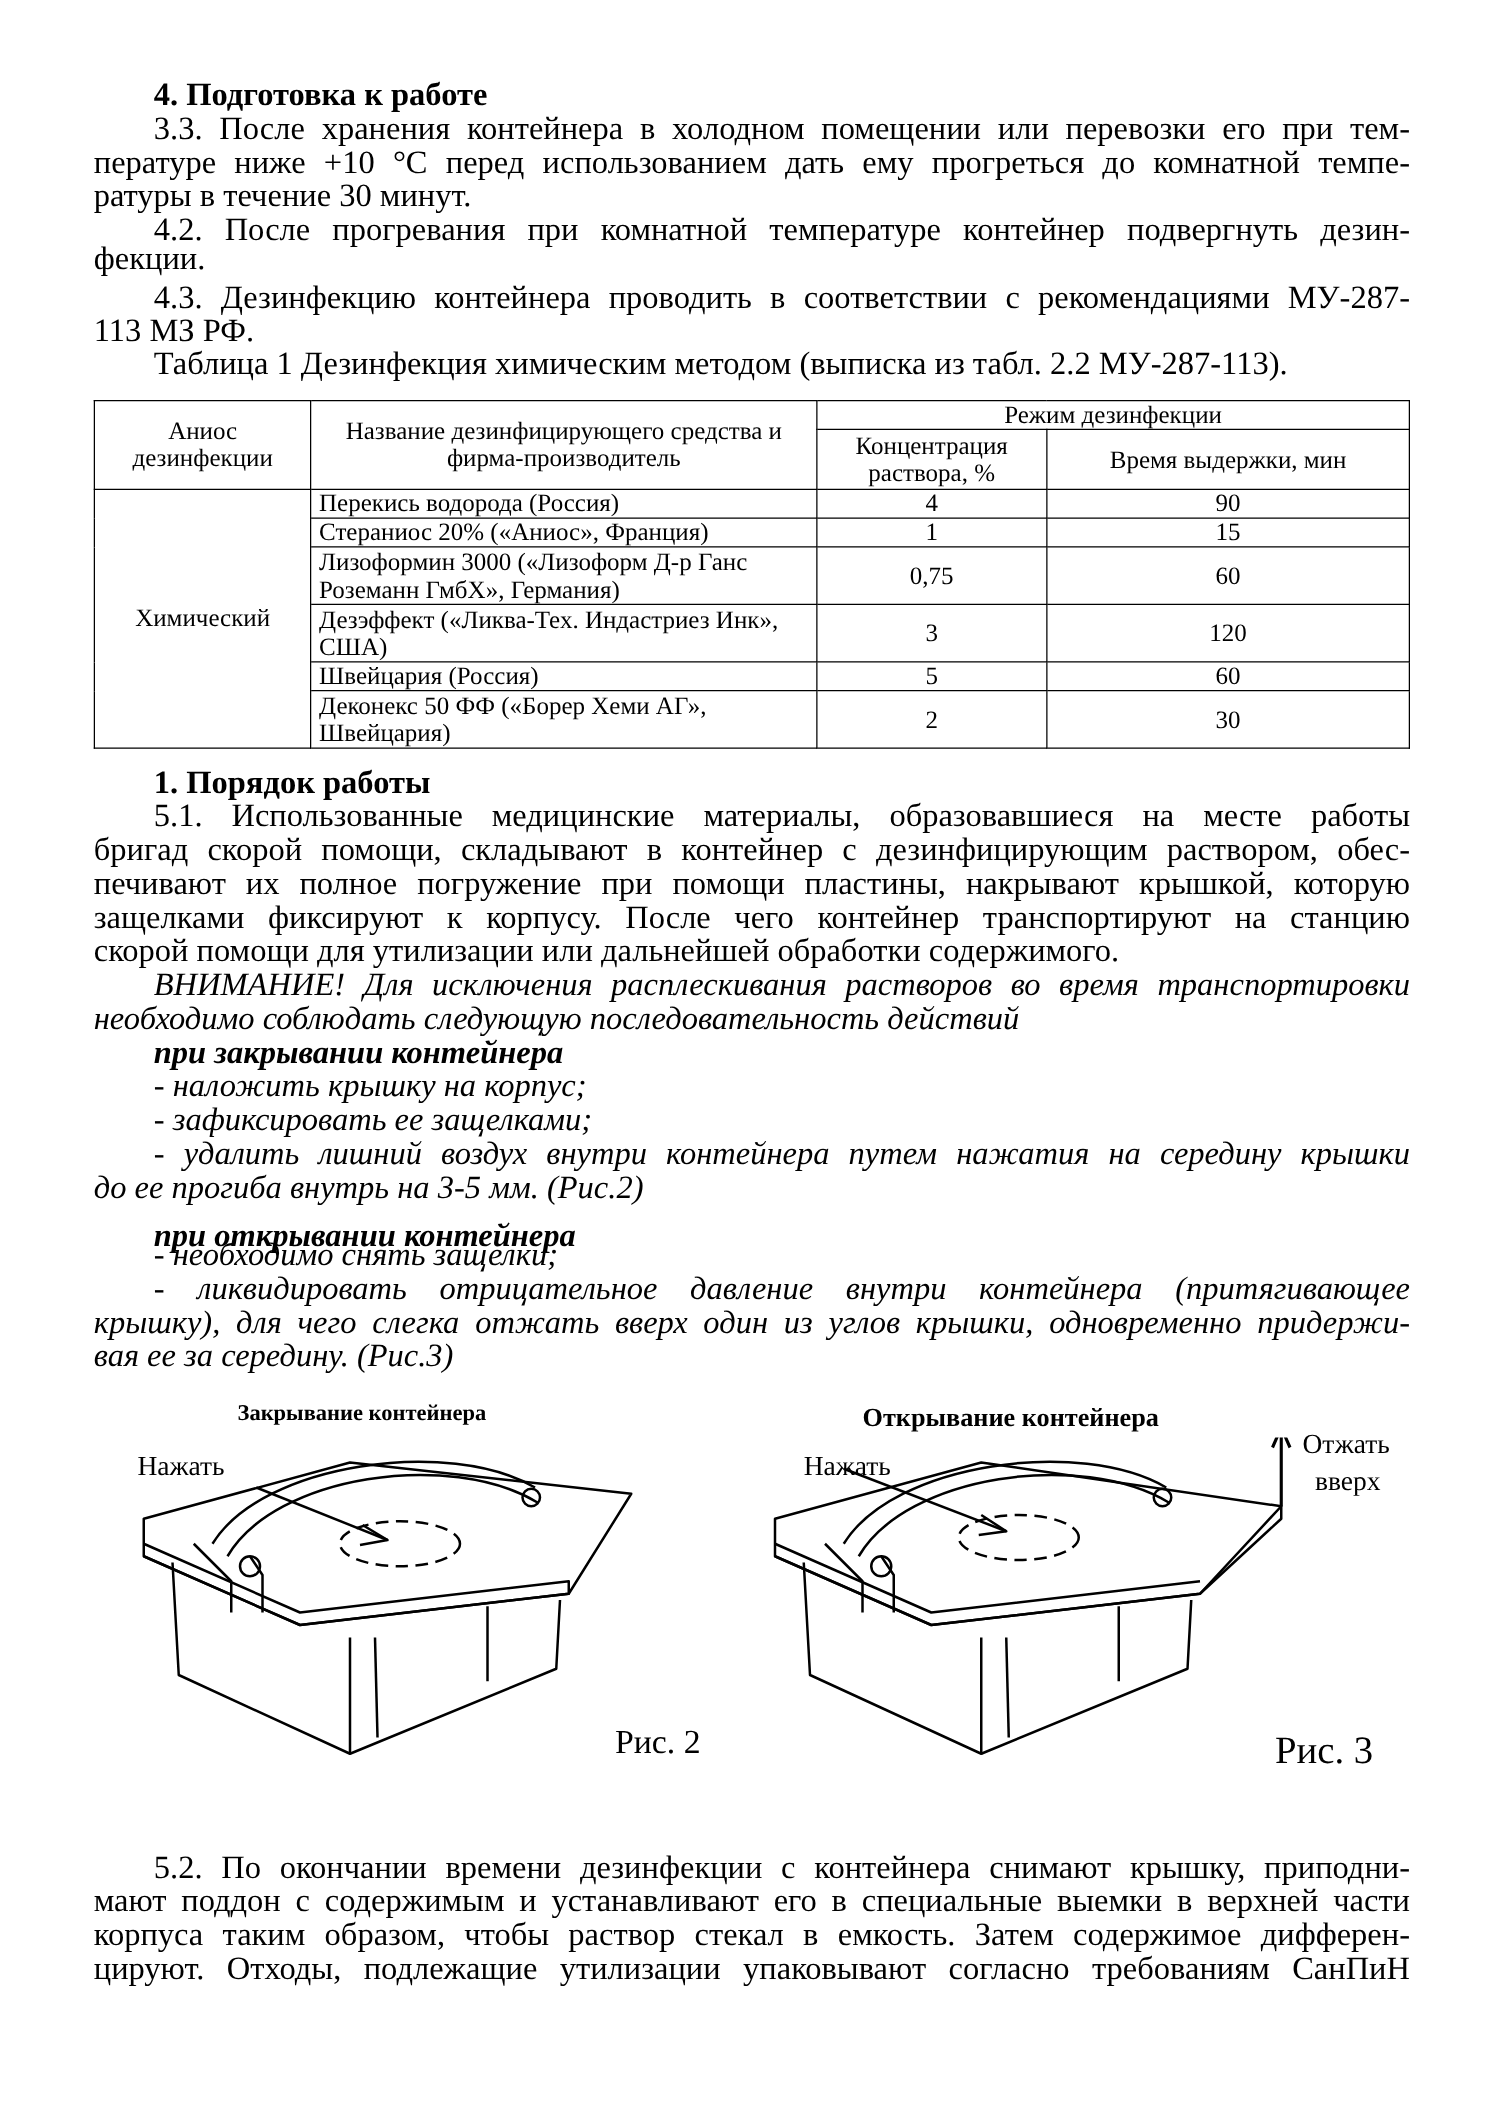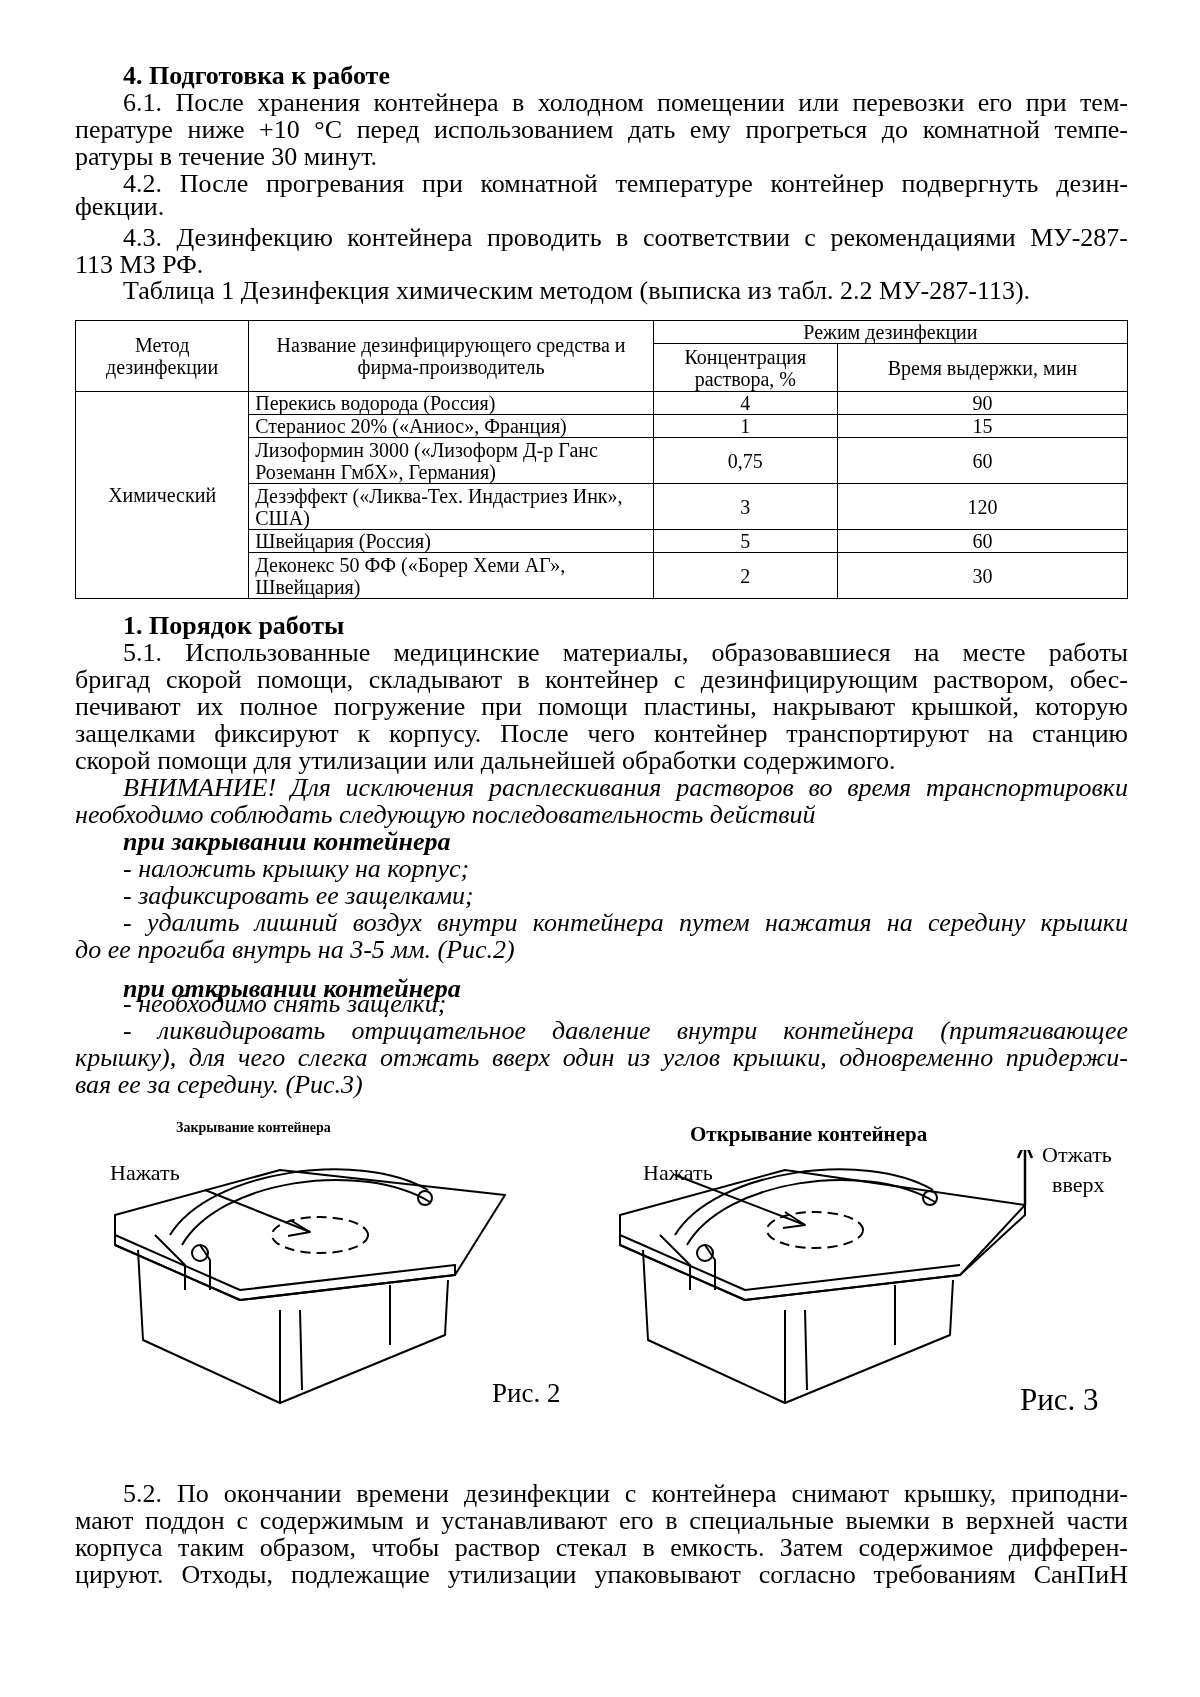--- a/index.html
+++ b/index.html
@@ -14,39 +14,39 @@
             font-size:20px; line-height:22px; }
   table.t td { border:1.5px solid #000; padding:0 6px; vertical-align:middle; }
   .c { text-align:center; }
   .cap { position:absolute; font-family:"Liberation Serif", serif; font-size:22px; }
   .fig { position:absolute; }
 </style>
 </head>
 <body>
 
 <div class="line ind b" style="top:62px;">4.   Подготовка к работе</div>
-<div class="line ind just" style="top:89px;">6.1. После хранения контейнера в холодном помещении или перевозки его при тем-</div>
+<div class="line ind just" style="top:89px;">3.3. После хранения контейнера в холодном помещении или перевозки его при тем-</div>
 <div class="line just" style="top:116px;">пературе ниже +10 °С перед  использованием дать ему прогреться до комнатной темпе-</div>
 <div class="line" style="top:143px;">ратуры в течение 30 минут.</div>
 <div class="line ind just" style="top:170px;">4.2. После прогревания при комнатной температуре контейнер подвергнуть дезин-</div>
 <div class="line" style="top:193px;">фекции.</div>
 <div class="line ind just" style="top:224px;">4.3. Дезинфекцию контейнера проводить в соответствии с рекомендациями МУ-287-</div>
 <div class="line" style="top:251px;">113 МЗ РФ.</div>
 <div class="line ind" style="top:277px;">Таблица 1 Дезинфекция химическим методом (выписка из табл. 2.2 МУ-287-113).</div>
 
 <table class="t">
   <colgroup>
       <col style="width:182px">
       <col style="width:445px">
       <col style="width:102px">
       <col style="width:324px">
     </colgroup>
   <tbody>
       <tr style="height:23px;">
-    <td rowspan="2" class="c">Метод дезинфекции</td>
+    <td rowspan="2" class="c">Аниос дезинфекции</td>
     <td rowspan="2" class="c">Название дезинфицирующего средства и фирма-производитель</td>
     <td colspan="2" class="c">Режим дезинфекции</td>
   </tr>
   <tr style="height:48px;">
     <td class="c" style="width:180px;">Концентрация раствора, %</td>
     <td class="c">Время выдержки, мин</td>
   </tr>
   <tr style="height:22px;">
     <td rowspan="6" class="c">Химический</td>
     <td>Перекись водорода (Россия)</td>
@@ -93,21 +93,21 @@
 <div class="line ind it" style="top:855px;">-  наложить крышку на корпус;</div>
 <div class="line ind it" style="top:882px;">-  зафиксировать ее защелками;</div>
 <div class="line ind it just" style="top:909px;">-  удалить лишний воздух внутри контейнера путем нажатия на середину крышки</div>
 <div class="line it" style="top:936px;">до ее прогиба внутрь на 3-5 мм. (Рис.2)</div>
 <div class="line ind it b" style="top:963px;margin-top:12px;">при открывании контейнера</div>
 <div class="line ind it" style="top:990px;">-  необходимо снять защелки;</div>
 <div class="line ind it just" style="top:1017px;">- ликвидировать отрицательное давление внутри контейнера (притягивающее</div>
 <div class="line it just" style="top:1044px;">крышку), для чего слегка отжать вверх один из углов крышки, одновременно придержи-</div>
 <div class="line it" style="top:1071px;">вая ее за середину. (Рис.3)</div>
 
-<div class="cap b" style="left:176px; top:1120px; font-size:14px;">Закрывание контейнера</div>
+<div class="cap b" style="left:190px; top:1120px; font-size:18px;">Закрывание контейнера</div>
 <div class="cap" style="left:110px; top:1160px;">Нажать</div>
 <div class="cap" style="left:492px; top:1378px; font-size:27px;">Рис. 2</div>
 <svg class="fig" style="left:110px; top:1150px;" width="420" height="270" viewBox="0 0 420 270">
   <g fill="none" stroke="#000" stroke-width="2" stroke-linejoin="round">
     <path d="M 5 65 L 170 20 L 395 45 L 345 125 L 130 150 L 5 95 Z" fill="#fff"></path>
     <path d="M 5 95 L 130 150 L 345 125 L 345 115 L 130 140 L 5 85"></path>
     <path d="M 28 100 L 33 190 L 170 253 L 170 160"></path>
     <path d="M 170 253 L 335 185 L 338 130"></path>
     <path d="M 280 135 L 280 195"></path>
     <path d="M 190 160 L 192 240"></path>

